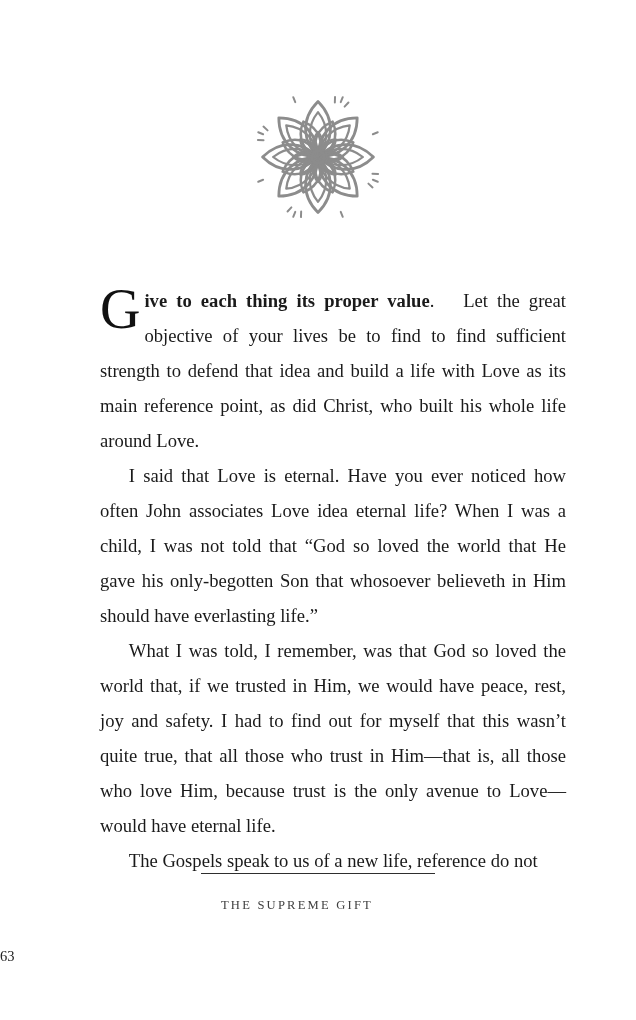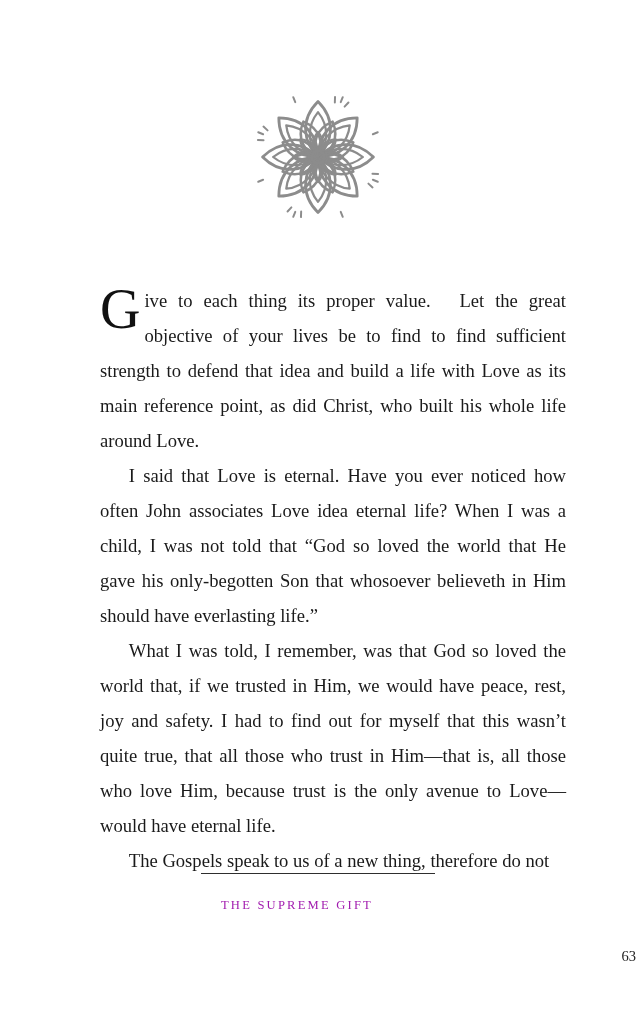--- a/index.html
+++ b/index.html
@@ -65,21 +65,21 @@
     float: left;
     font-size: 56px;
     line-height: 0.84;
     padding: 3px 3px 0 0;
     margin: 0 1px 0 0;
     font-weight: 400;
     color: #111111;
     font-family: "Liberation Serif", "DejaVu Serif", serif;
   }
   .lead-bold {
-    font-weight: normal;
+    font-weight: bold;
   }
   .indent-run {
     display: inline-block;
     width: 1.55em;
   }
 
   
   .footer-rule {
     position: absolute;
     left: 50%;
@@ -90,29 +90,29 @@
     background: #2e2e2e;
   }
   .running-head {
     position: absolute;
     left: 0;
     top: 898px;
     width: 594px;
     text-align: center;
     font-size: 12.6px;
     letter-spacing: 2.2px;
-    color: #a21caf;
+    color: #404040;
     text-transform: uppercase;
   }
   .folio {
     position: absolute;
     left: 0;
     top: 948px;
     width: 636px;
-    text-align: right;
+    text-align: left;
     font-size: 14.5px;
     color: #222222;
   }
 </style>
 </head>
 <body>
 
 <div class="page">
 
   <div class="ornament-wrap">
@@ -190,21 +190,21 @@
   <div class="textblock">
 
     <p class="body-par first">
       <span class="dropcap">G</span><span class="lead-bold">ive to each thing its proper value</span><span>.</span><span class="indent-run"></span><span>Let the great objective of your lives be to find to find sufficient strength to defend that idea and build a life with Love as its main reference point, as did Christ, who built his whole life around Love.</span>
     </p>
 
     <p class="body-par">I said that Love is eternal. Have you ever noticed how often John associates Love idea eternal life? When I was a child, I was not told that “God so loved the world that He gave his only-begotten Son that whosoever believeth in Him should have everlasting life.”</p>
 
     <p class="body-par">What I was told, I remember, was that God so loved the world that, if we trusted in Him, we would have peace, rest, joy and safety. I had to find out for myself that this wasn’t quite true, that all those who trust in Him—that is, all those who love Him, because trust is the only avenue to Love—would have eternal life.</p>
 
-    <p class="body-par">The Gospels speak to us of a new thing, therefore do not</p>
+    <p class="body-par">The Gospels speak to us of a new life, reference do not</p>
 
   </div>
 
   <div class="footer-rule"></div>
   <div class="running-head">THE SUPREME GIFT</div>
   <div class="folio">63</div>
 
 </div>
 
 </body></html>

